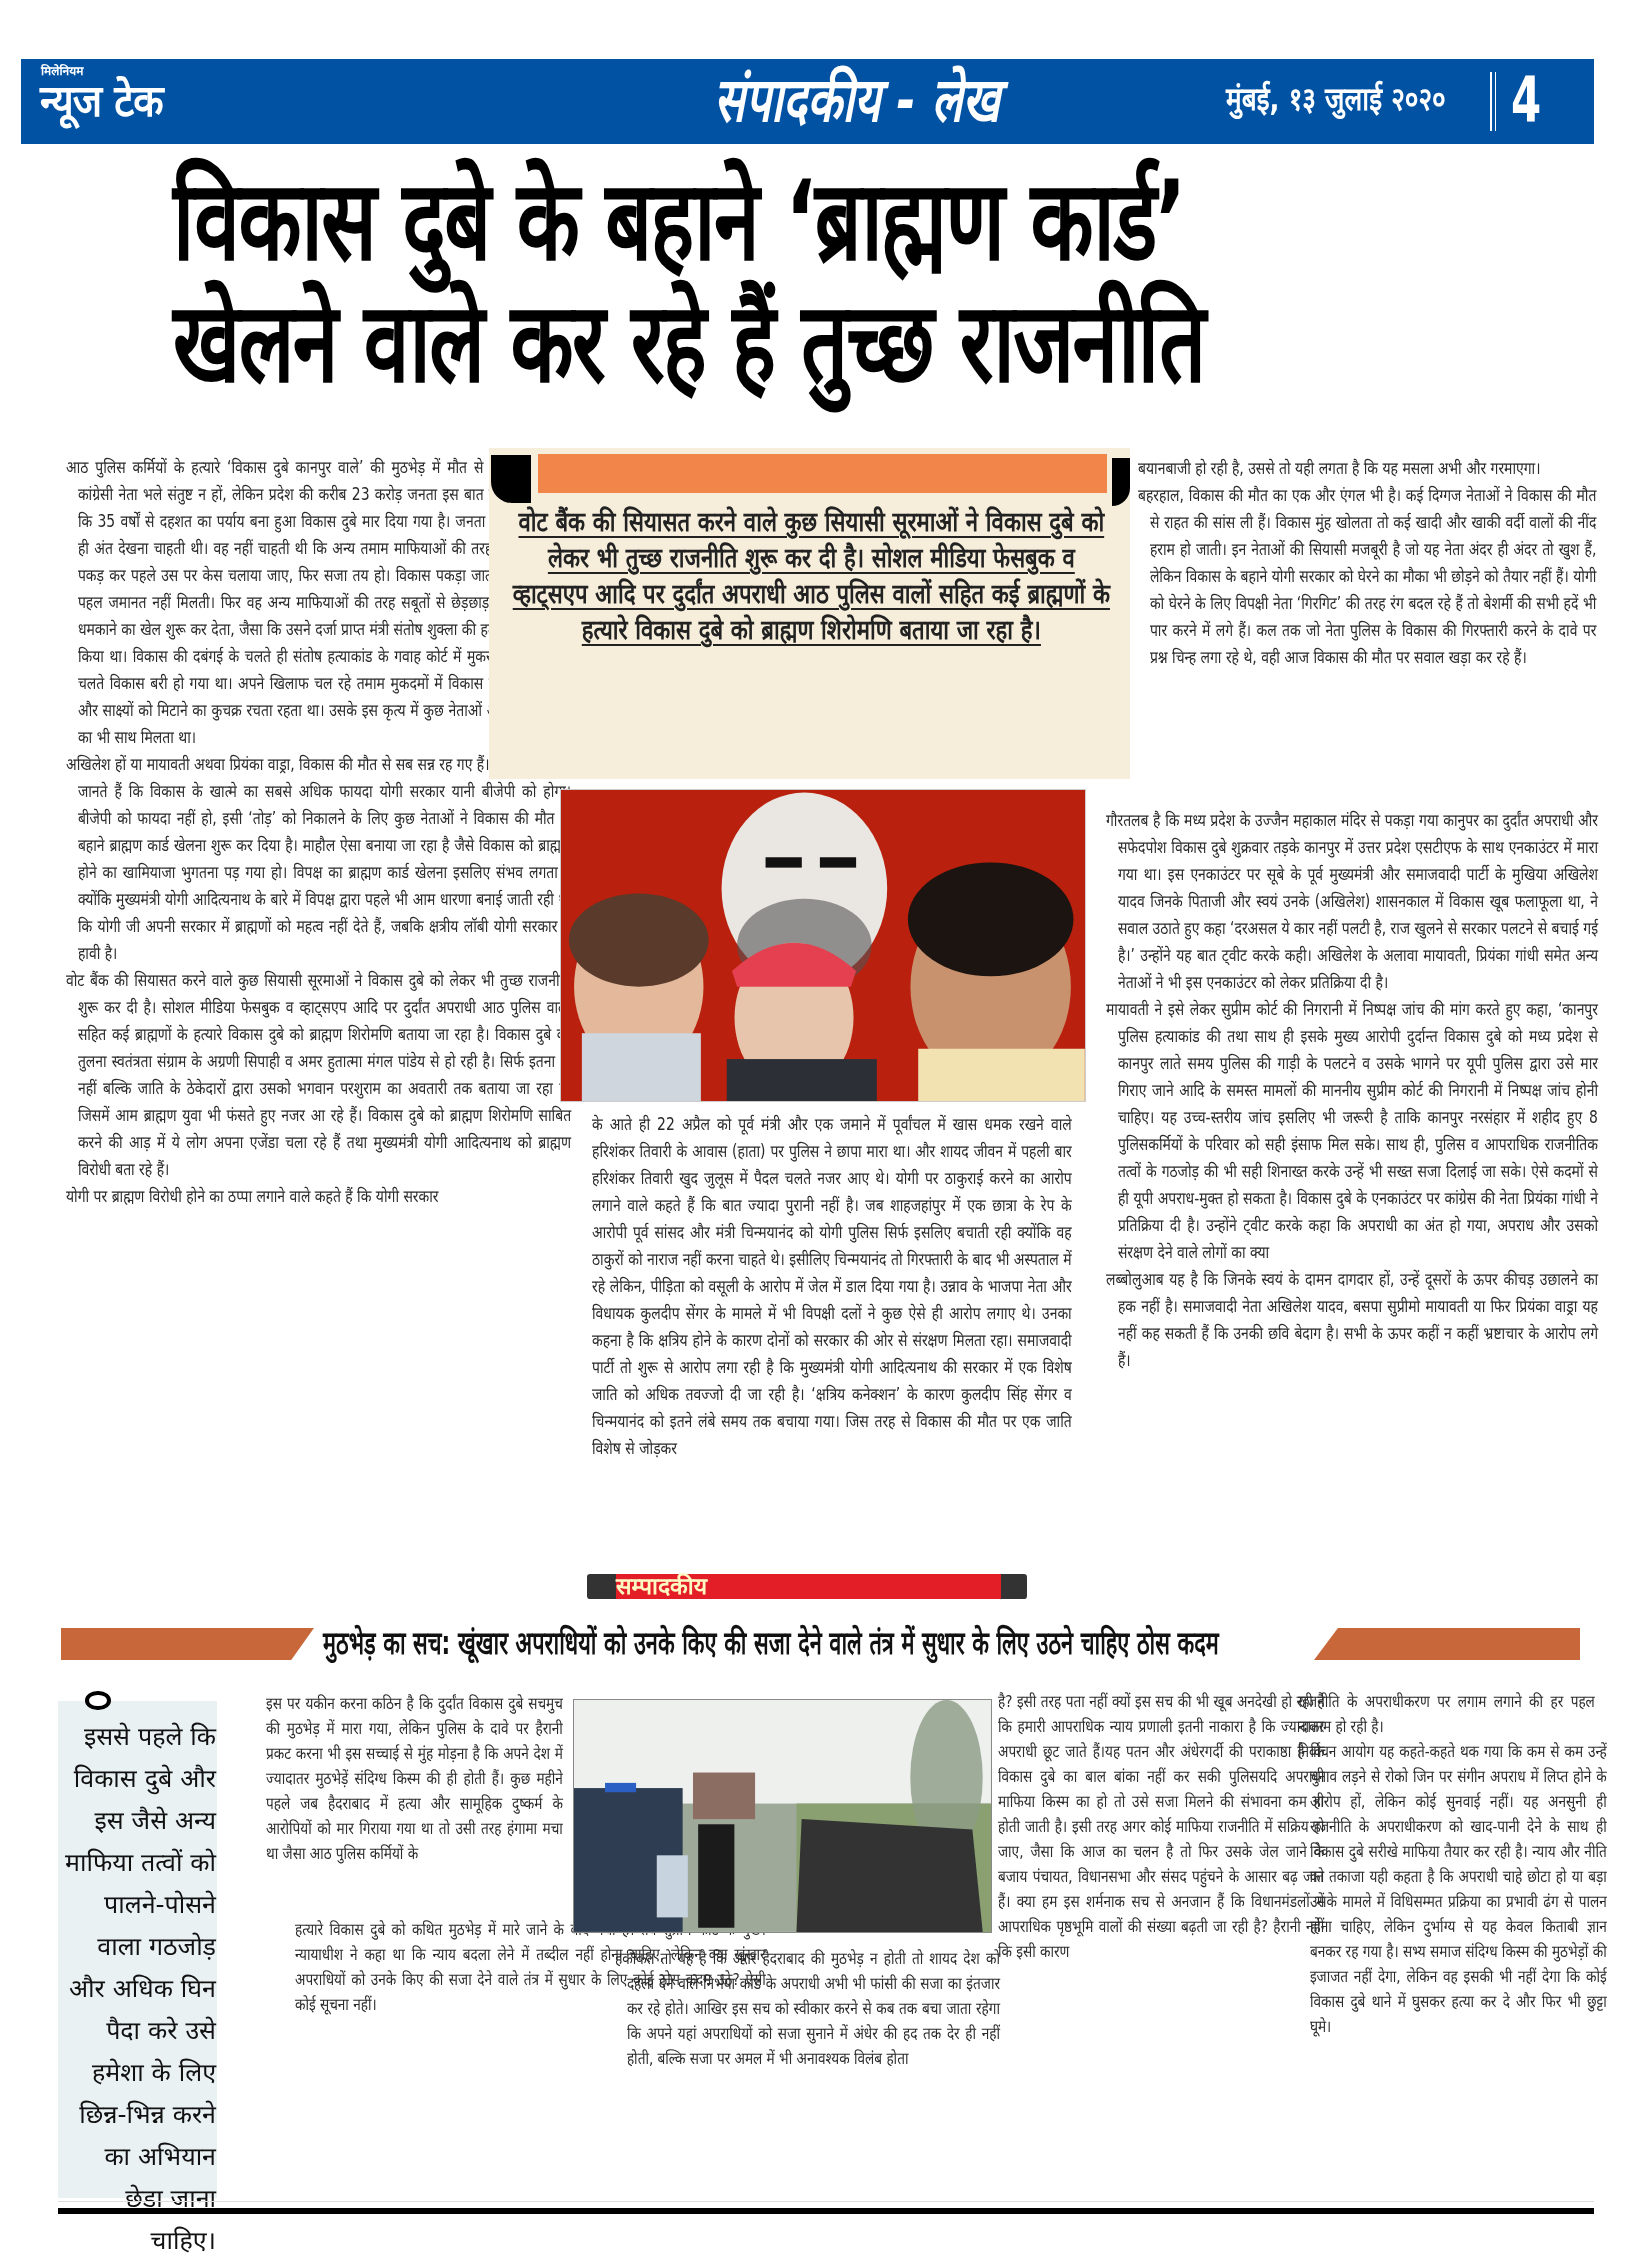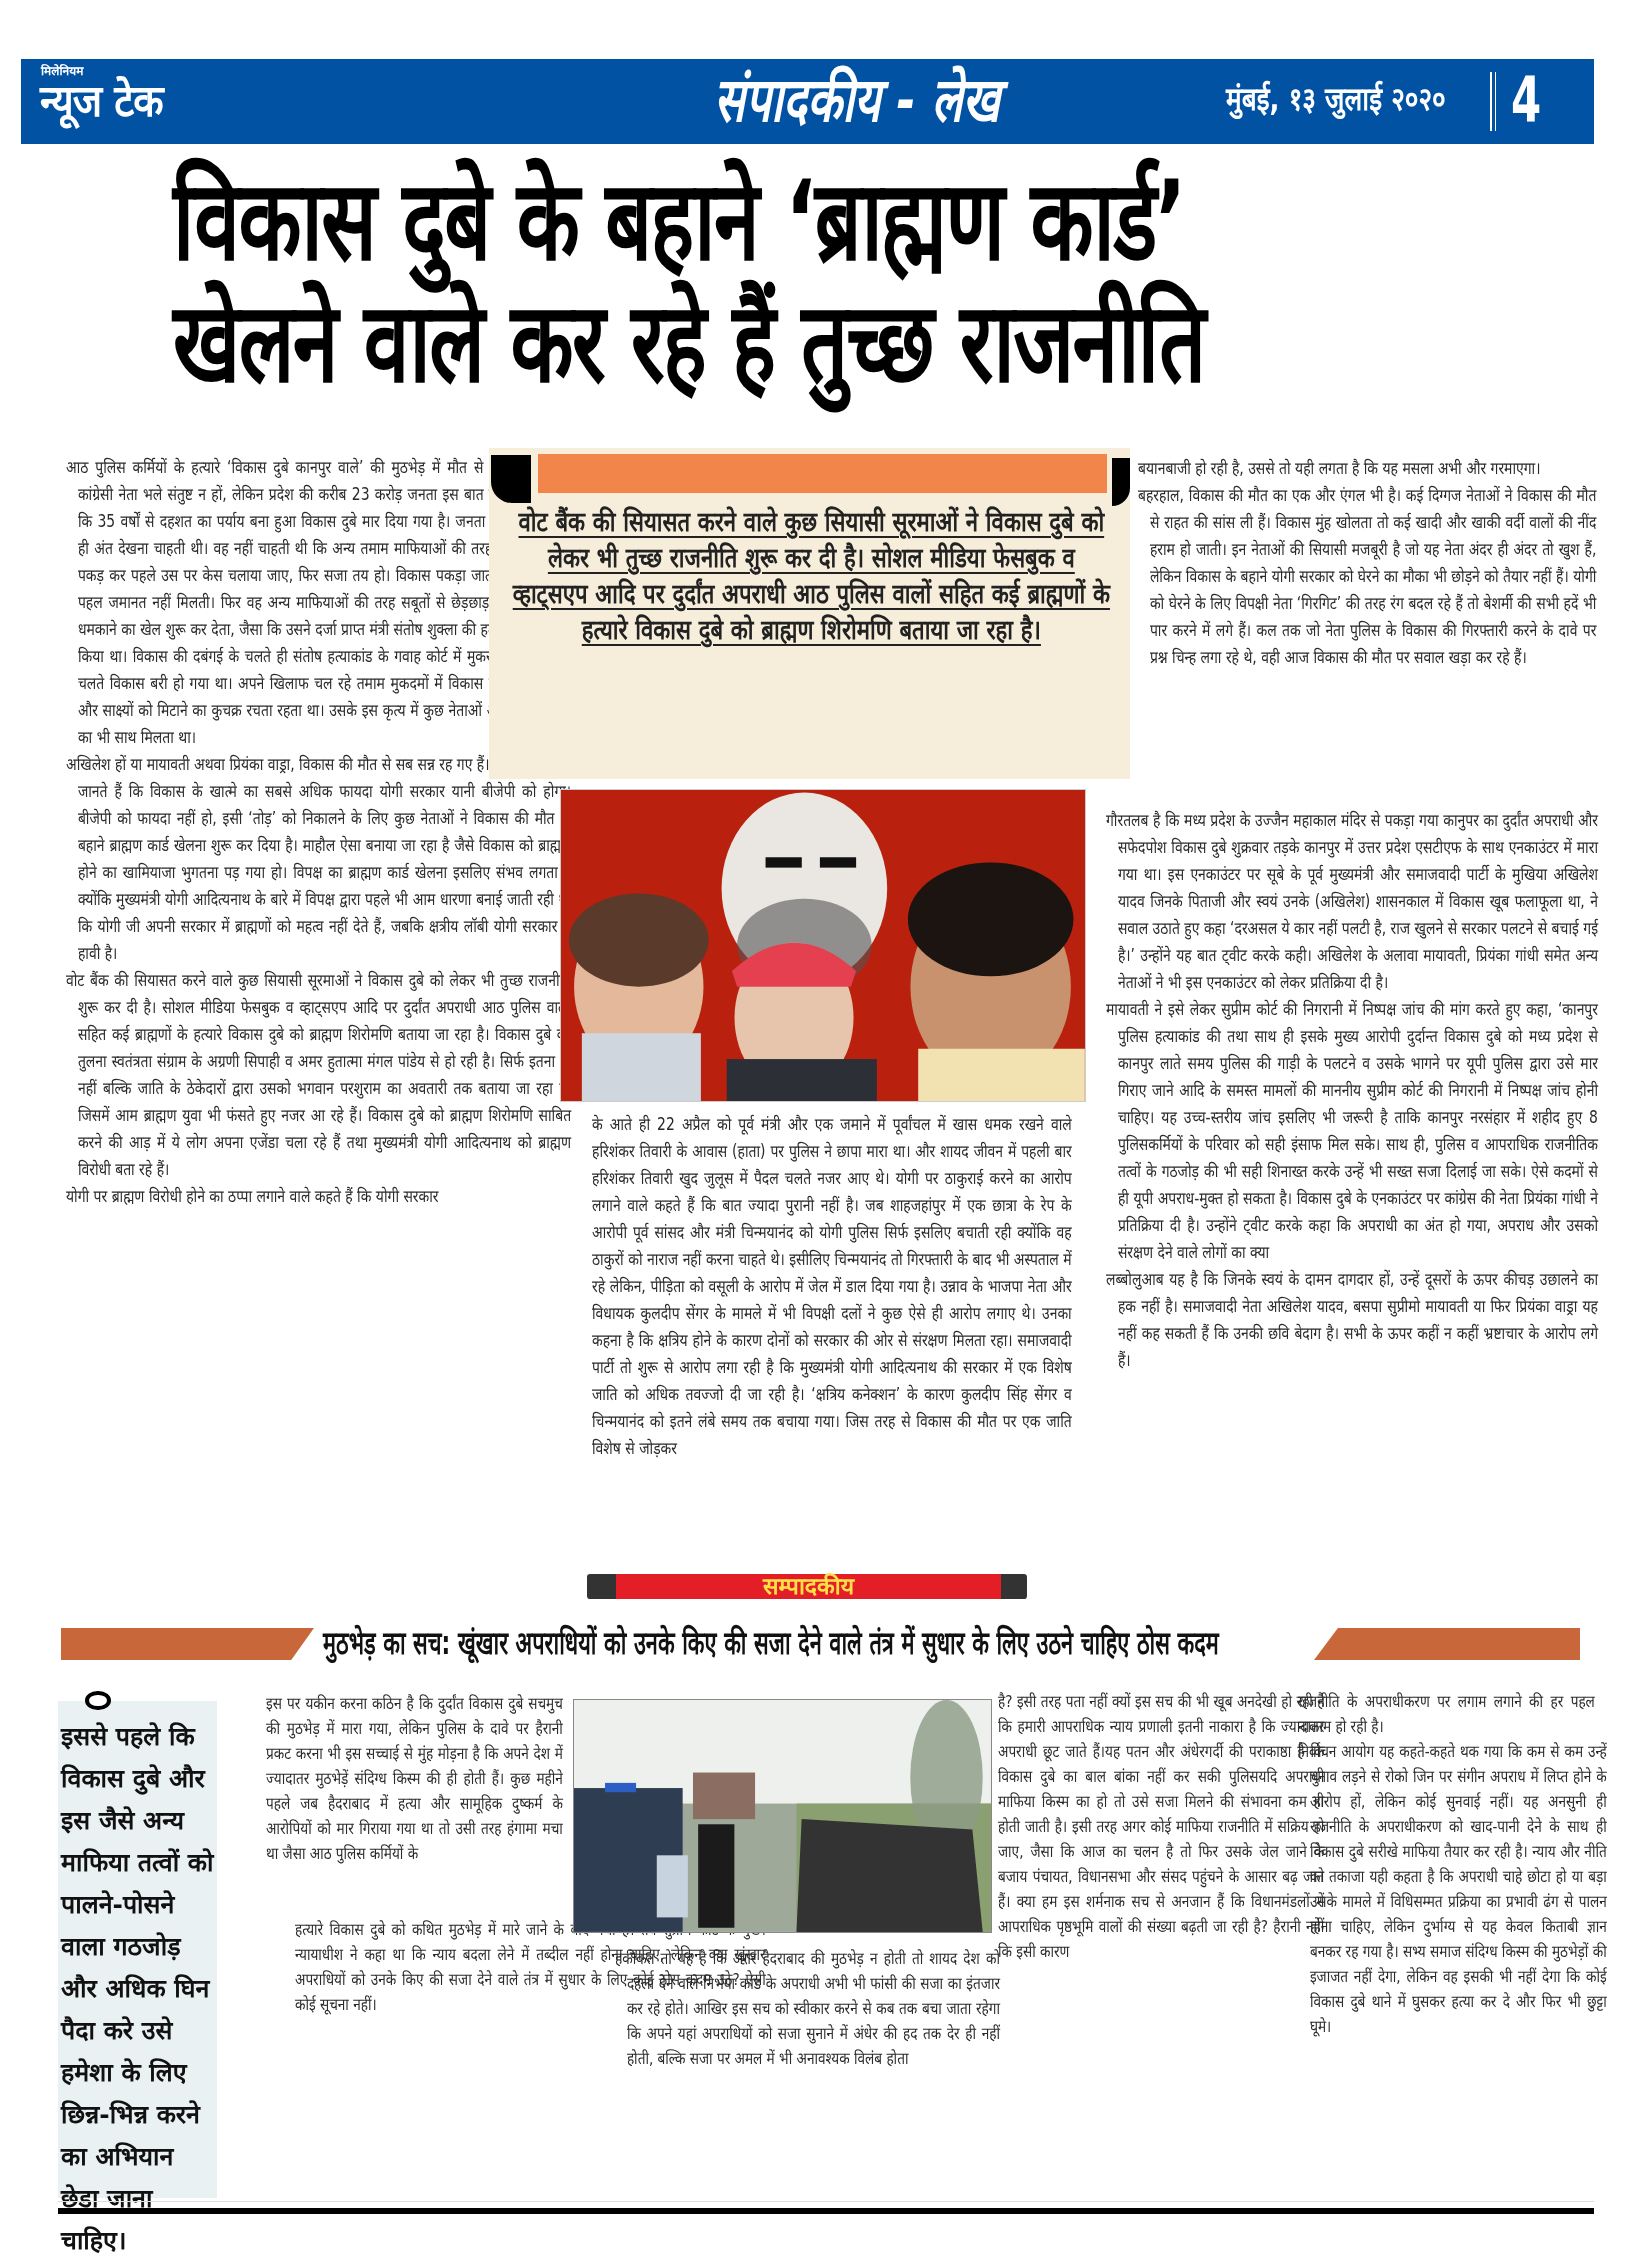--- a/index.html
+++ b/index.html
@@ -33,28 +33,28 @@
   #qtext span{text-decoration:underline;text-decoration-thickness:1.6px;text-underline-offset:5.2px;}
   
   #photo1{left:560px;top:789px;width:526px;height:313px;background:linear-gradient(180deg,#c42210 0%,#d9330f 40%,#b71c0c 100%);overflow:hidden;border:1px solid #ccc;box-sizing:border-box;}
   
   #colC{left:592px;top:1111px;width:585px;}
   
   #colR{left:1138px;top:455px;width:559px;}
   #colR2{left:1106px;top:807px;width:600px;}
   
   #ed-banner-bg{left:587px;top:1574px;width:440px;height:25px;background:#333;border-radius:3.1px;}
-  #ed-banner{left:616px;top:1574px;width:385px;height:25px;background:#E41E26;color:#fde047;font-size:23px;font-weight:bold;text-align:center;line-height:25px;}
+  #ed-banner{left:616px;top:1574px;width:385px;height:25px;background:#E41E26;color:#fef9c3;font-size:23px;font-weight:bold;line-height:25px;}
   #ed-head-band-l{left:61px;top:1628px;width:253px;height:32px;background:#C8683A;clip-path:polygon(0 0,100% 0,91% 100%,0 100%);}
   #ed-head-band-r{left:1314px;top:1628px;width:266px;height:32px;background:#C8683A;clip-path:polygon(9% 0,100% 0,100% 100%,0 100%);}
   #ed-headline{left:323px;top:1624px;font-size:32px;font-weight:bold;color:#111;white-space:nowrap;transform:scaleX(.68);transform-origin:left top;line-height:1.2;}
   
   #pq{left:58px;top:1701px;width:159px;height:497px;background:#EAF1F2;}
   #pq-icon{left:85px;top:1691px;width:17.6px;height:11.4px;border:4.7px solid #000;border-radius:50%;background:#fff;}
-  #pq-text{left:61px;top:1716px;width:155px;font-size:25px;line-height:42px;font-weight:bold;color:#111;text-align:left;}
+  #pq-text{left:61px;top:1716px;width:155px;font-size:25px;line-height:42px;font-weight:normal;color:#111;text-align:right;}
   
   #ed1{left:166px;top:1691px;width:517px;font-size:16.6px;line-height:25px;}
   #ed1b{left:295px;top:1917px;width:574px;font-size:16.6px;line-height:25px;}
   #photo2{left:573px;top:1699px;width:419px;height:234px;background:linear-gradient(180deg,#e8ece9 0%,#d8ddd8 35%,#9aa89a 60%,#7e8c7a 100%);border:1px solid #888;box-sizing:border-box;overflow:hidden;}
   #ed2{left:615px;top:1946px;width:517px;font-size:16.6px;line-height:25px;}
   #ed3{left:998px;top:1689px;width:414px;font-size:16.6px;line-height:25px;}
   #ed4{left:1298px;top:1689px;width:372px;font-size:16.6px;line-height:25px;}
   #bottom-rule{left:58px;top:2208px;width:1536px;height:6.2px;background:#000;}
   #thin-rule{left:58px;top:2201px;width:1536px;height:1px;background:#ddd;}
 </style>

